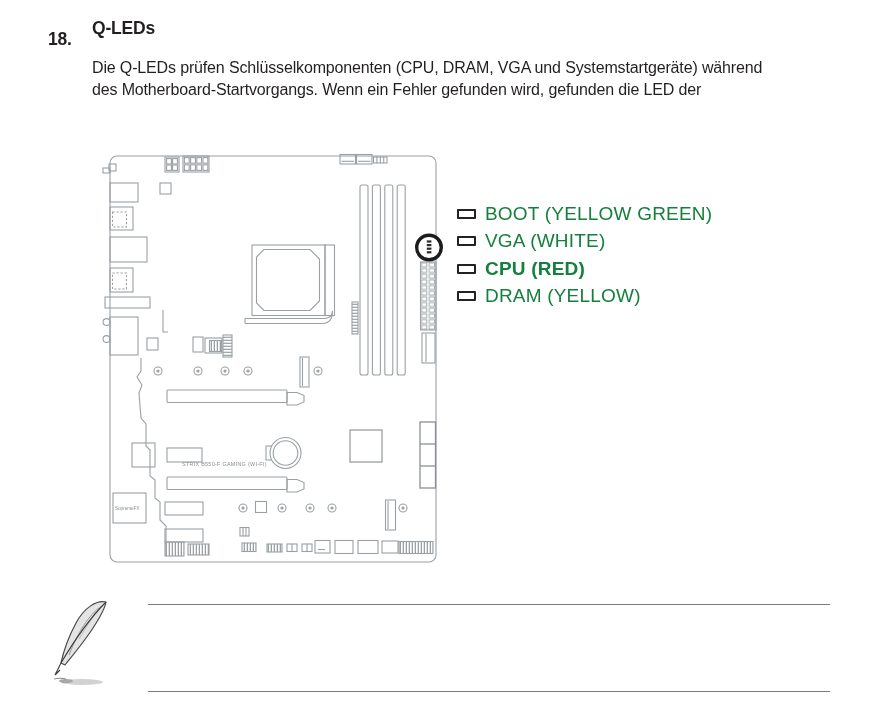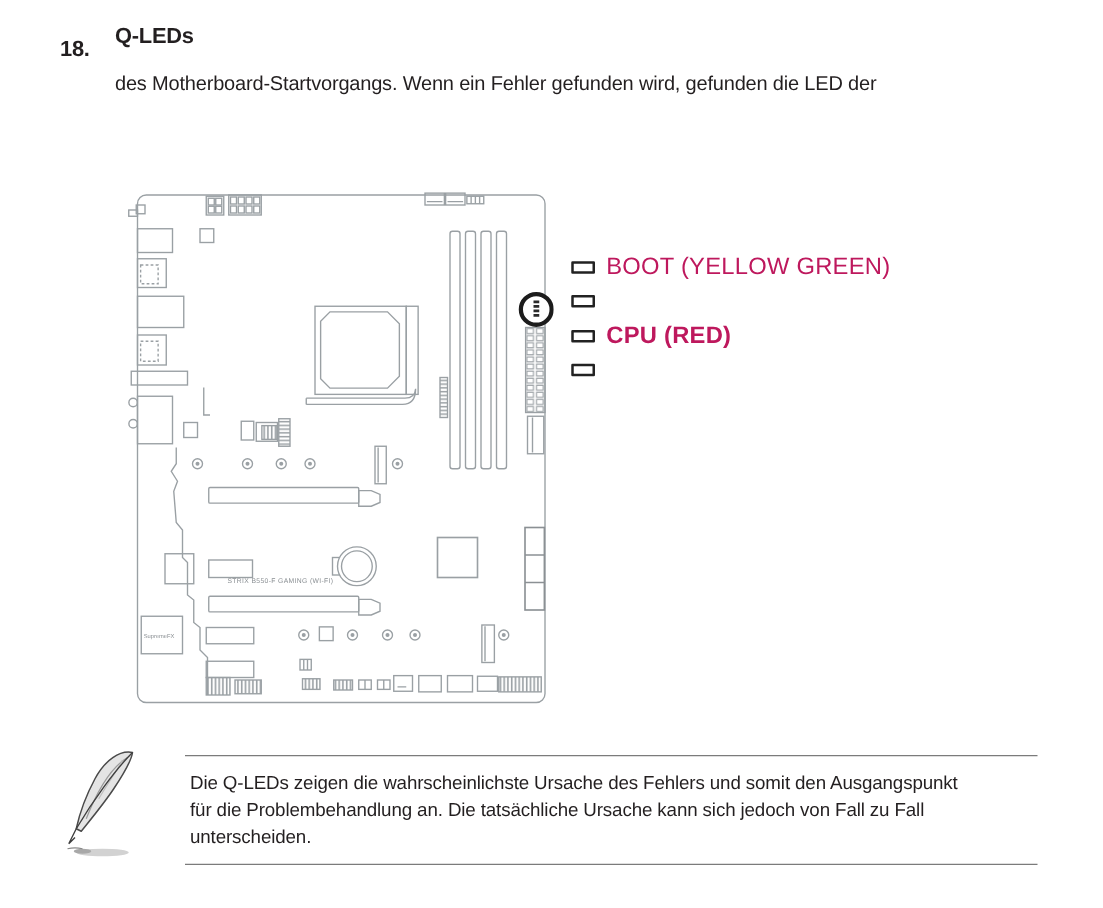--- a/index.html
+++ b/index.html
@@ -8,35 +8,36 @@
     font-family:"Liberation Sans",sans-serif;color:#231f20;overflow:hidden;
   }
   .abs{position:absolute;}
   .sec-num{position:absolute;left:48px;top:29px;font-size:17.5px;font-weight:700;letter-spacing:-0.2px;}
   .sec-title{position:absolute;left:92px;top:18px;font-size:17.5px;font-weight:700;letter-spacing:-0.2px;}
   .intro{position:absolute;left:92px;top:57px;font-size:16px;line-height:22px;white-space:nowrap;letter-spacing:-0.15px;}
   .legend{position:absolute;left:457px;top:0;}
   .qled-row{position:absolute;left:0;height:27px;display:flex;align-items:center;gap:9px;white-space:nowrap;}
   .qled-row.r0{top:200px;} .qled-row.r1{top:227px;} .qled-row.r2{top:255px;font-weight:bold;} .qled-row.r3{top:282px;}
   .led-icon{display:inline-block;width:19px;height:10px;border:2px solid #222;border-radius:1px;background:#fff;box-sizing:border-box;flex:0 0 auto;}
-  .qled-label{font-size:19px;color:#be185d;letter-spacing:0.2px;}
+  .qled-label{font-size:19px;color:#15803d;letter-spacing:0.2px;}
   .rule{position:absolute;left:148px;width:682px;height:0;border-top:1.5px solid #7b7b7b;}
   .rule.top{top:604px;} .rule.bottom{top:691px;}
   .note-text{position:absolute;left:152px;top:616px;font-size:15px;line-height:21.5px;white-space:nowrap;letter-spacing:-0.1px;}
   svg text{font-family:"Liberation Sans",sans-serif;}
 </style>
 </head>
 <body>
 
 <div class="page">
 
   <div class="sec-num">18.</div>
   <div class="sec-title">Q-LEDs</div>
 
   <div class="intro">
+    <div>Die Q-LEDs prüfen Schlüsselkomponenten (CPU, DRAM, VGA und Systemstartgeräte) während</div>
     <div>des Motherboard-Startvorgangs. Wenn ein Fehler gefunden wird, gefunden die LED der</div>
   </div>
 
   <svg class="abs" style="left:98px;top:145px;" width="345" height="436" viewBox="98 145 345 436">
     <defs>
       <pattern id="pins" patternUnits="userSpaceOnUse" x="420.5" y="262" width="7.75" height="5.67">
         <rect x="1" y="0.9" width="5.3" height="3.9" fill="#fff" stroke="#9aa0a4" stroke-width="0.9"></rect>
       </pattern>
       <pattern id="hatch" patternUnits="userSpaceOnUse" width="3" height="8">
         <rect x="0.7" width="1.3" height="8" fill="#9aa0a4"></rect>
@@ -228,43 +229,40 @@
     <text x="115" y="510" font-size="4.6" fill="#8a8f93">SupremeFX</text>
   </svg>
 
   <div class="legend">
     <div class="qled-row r0">
       <span class="led-icon"></span>
       <span class="qled-label">BOOT (YELLOW GREEN)</span>
     </div>
     <div class="qled-row r1">
       <span class="led-icon"></span>
+      <span class="qled-label">VGA (WHITE)</span>
     </div>
     <div class="qled-row r2">
       <span class="led-icon"></span>
       <span class="qled-label">CPU (RED)</span>
     </div>
     <div class="qled-row r3">
       <span class="led-icon"></span>
+      <span class="qled-label">DRAM (YELLOW)</span>
     </div>
   </div>
 
   <div class="rule top"></div>
   <div class="rule bottom"></div>
 
   <svg class="abs" style="left:52px;top:599px;" width="62" height="92" viewBox="0 0 62 92">
     <ellipse cx="30" cy="83" rx="21" ry="3" fill="#d2d2d2"></ellipse>
     <ellipse cx="14" cy="82" rx="7" ry="2" fill="#a8a8a8"></ellipse>
     <path d="M54,3 C44,1 32,9 24,24 C17,37 12,50 9,64 L13,66 C21,56 31,44 39,32 C47,20 53,10 54,3 Z" fill="#e4e4e4" stroke="#4a4a4a" stroke-width="1.2" stroke-linejoin="round"></path>
     <path d="M50,7 C40,13 28,28 17,56" stroke="#9a9a9a" stroke-width="1" fill="none"></path>
     <path d="M46,9 C42,17 34,28 27,40" stroke="#bdbdbd" stroke-width="1" fill="none"></path>
     <path d="M54,3 C40,17 22,42 9,64" stroke="#3f3f3f" stroke-width="1.1" fill="none"></path>
     <path d="M9,64 L3,76 M3,76 L8,71" stroke="#3f3f3f" stroke-width="1.1" fill="none"></path>
     <path d="M2,80 C6,79 10,79 14,80" stroke="#8a8a8a" stroke-width="1" fill="none"></path>
   </svg>
 
-  <div class="note-text">
-    <div>Die Q-LEDs zeigen die wahrscheinlichste Ursache des Fehlers und somit den Ausgangspunkt</div>
-    <div>für die Problembehandlung an. Die tatsächliche Ursache kann sich jedoch von Fall zu Fall</div>
-    <div>unterscheiden.</div>
-  </div>
 
 </div>
 
 </body></html>

